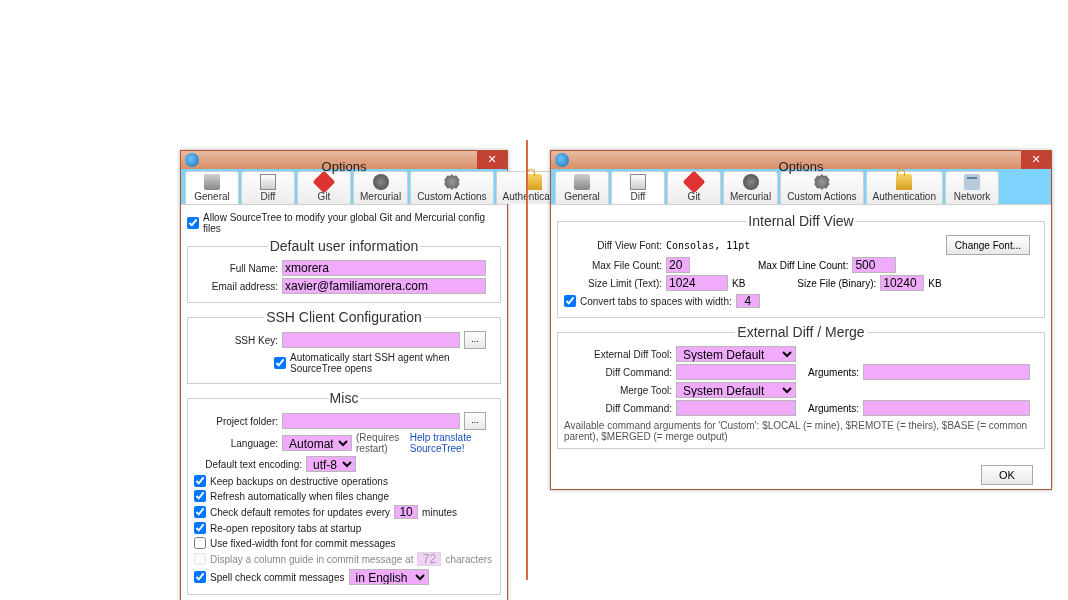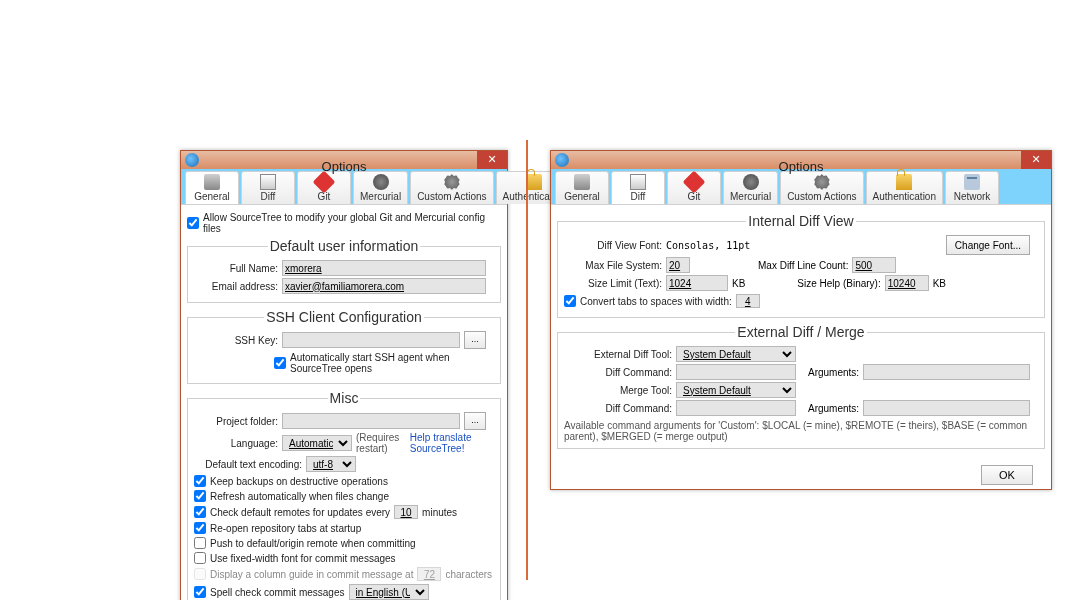--- a/index.html
+++ b/index.html
@@ -101,27 +101,26 @@
     align-items: center;
     margin: 2px 8px;
     gap: 4px;
   }
   .row label.field-label {
     min-width: 76px;
     text-align: right;
     color: #222;
   }
   input[type="text"], select {
-    font-size: 10px;
+    font-size: 12px;
     padding: 0 2px;
     height: 16px;
     border: 1px solid #b8b8b8;
-    background: #e5e5e5;
+    background: #f0abfc;
     box-sizing: border-box;
-    text-decoration: underline;
   }
   input[type="text"].wide { flex: 1; }
   .browse-btn {
     width: 20px; height: 16px;
     border: 1px solid #a9a9a9;
     background: linear-gradient(#fdfdfd,#e9e9e9);
     font-size: 9px;
     text-align: center;
     line-height: 14px;
     cursor: pointer;
@@ -258,24 +257,20 @@
           <span>Check default remotes for updates every</span>
           <input type="text" class="inline-input" value="10" style="">
           <span>minutes</span>
         </div>
       <div class="chk">
           <input type="checkbox" checked="" style="">
           <span>Re-open repository tabs at startup</span>
         </div>
       <div class="chk">
           <input type="checkbox" style="">
-          <span>Push to default/origin remote when committing</span>
-        </div>
-      <div class="chk">
-          <input type="checkbox" style="">
           <span>Use fixed-width font for commit messages</span>
         </div>
       <div class="chk" style="opacity:.55;">
           <input type="checkbox" disabled="" style="">
           <span>Display a column guide in commit message at</span>
           <input type="text" class="inline-input" disabled="" value="72" style="">
           <span>characters</span>
         </div>
       <div class="chk">
           <input type="checkbox" checked="" style="">
@@ -308,32 +303,32 @@
   <div class="body-area">
     <fieldset class="group">
       <legend>Internal Diff View</legend>
       <div class="row">
         <label class="field-label" style="min-width:90px;">Diff View Font:</label>
         <span style="font-family:Consolas,monospace;text-align:right;">Consolas, 11pt</span>
         <div style="flex:1;"></div>
         <button class="change-font-btn">Change Font...</button>
       </div>
       <div class="row">
-        <label class="field-label" style="min-width:90px;">Max File System:</label>
+        <label class="field-label" style="min-width:90px;">Max File Count:</label>
         <input type="text" style="width: 24px;" value="20">
         <div style="width:60px;"></div>
         <label>Max Diff Line Count:</label>
         <input type="text" style="width: 44px;" value="500">
       </div>
       <div class="row">
         <label class="field-label" style="min-width:90px;">Size Limit (Text):</label>
         <input type="text" style="width: 62px;" value="1024">
         <span>KB</span>
         <div style="width:44px;"></div>
-        <label>Size Help (Binary):</label>
+        <label>Size File (Binary):</label>
         <input type="text" style="width: 44px;" value="10240">
         <span>KB</span>
       </div>
       <div class="chk">
         <input type="checkbox" checked="" style="">
         <span>Convert tabs to spaces with width:</span>
         <input type="text" class="inline-input" value="4" style="">
       </div>
     </fieldset>
 

